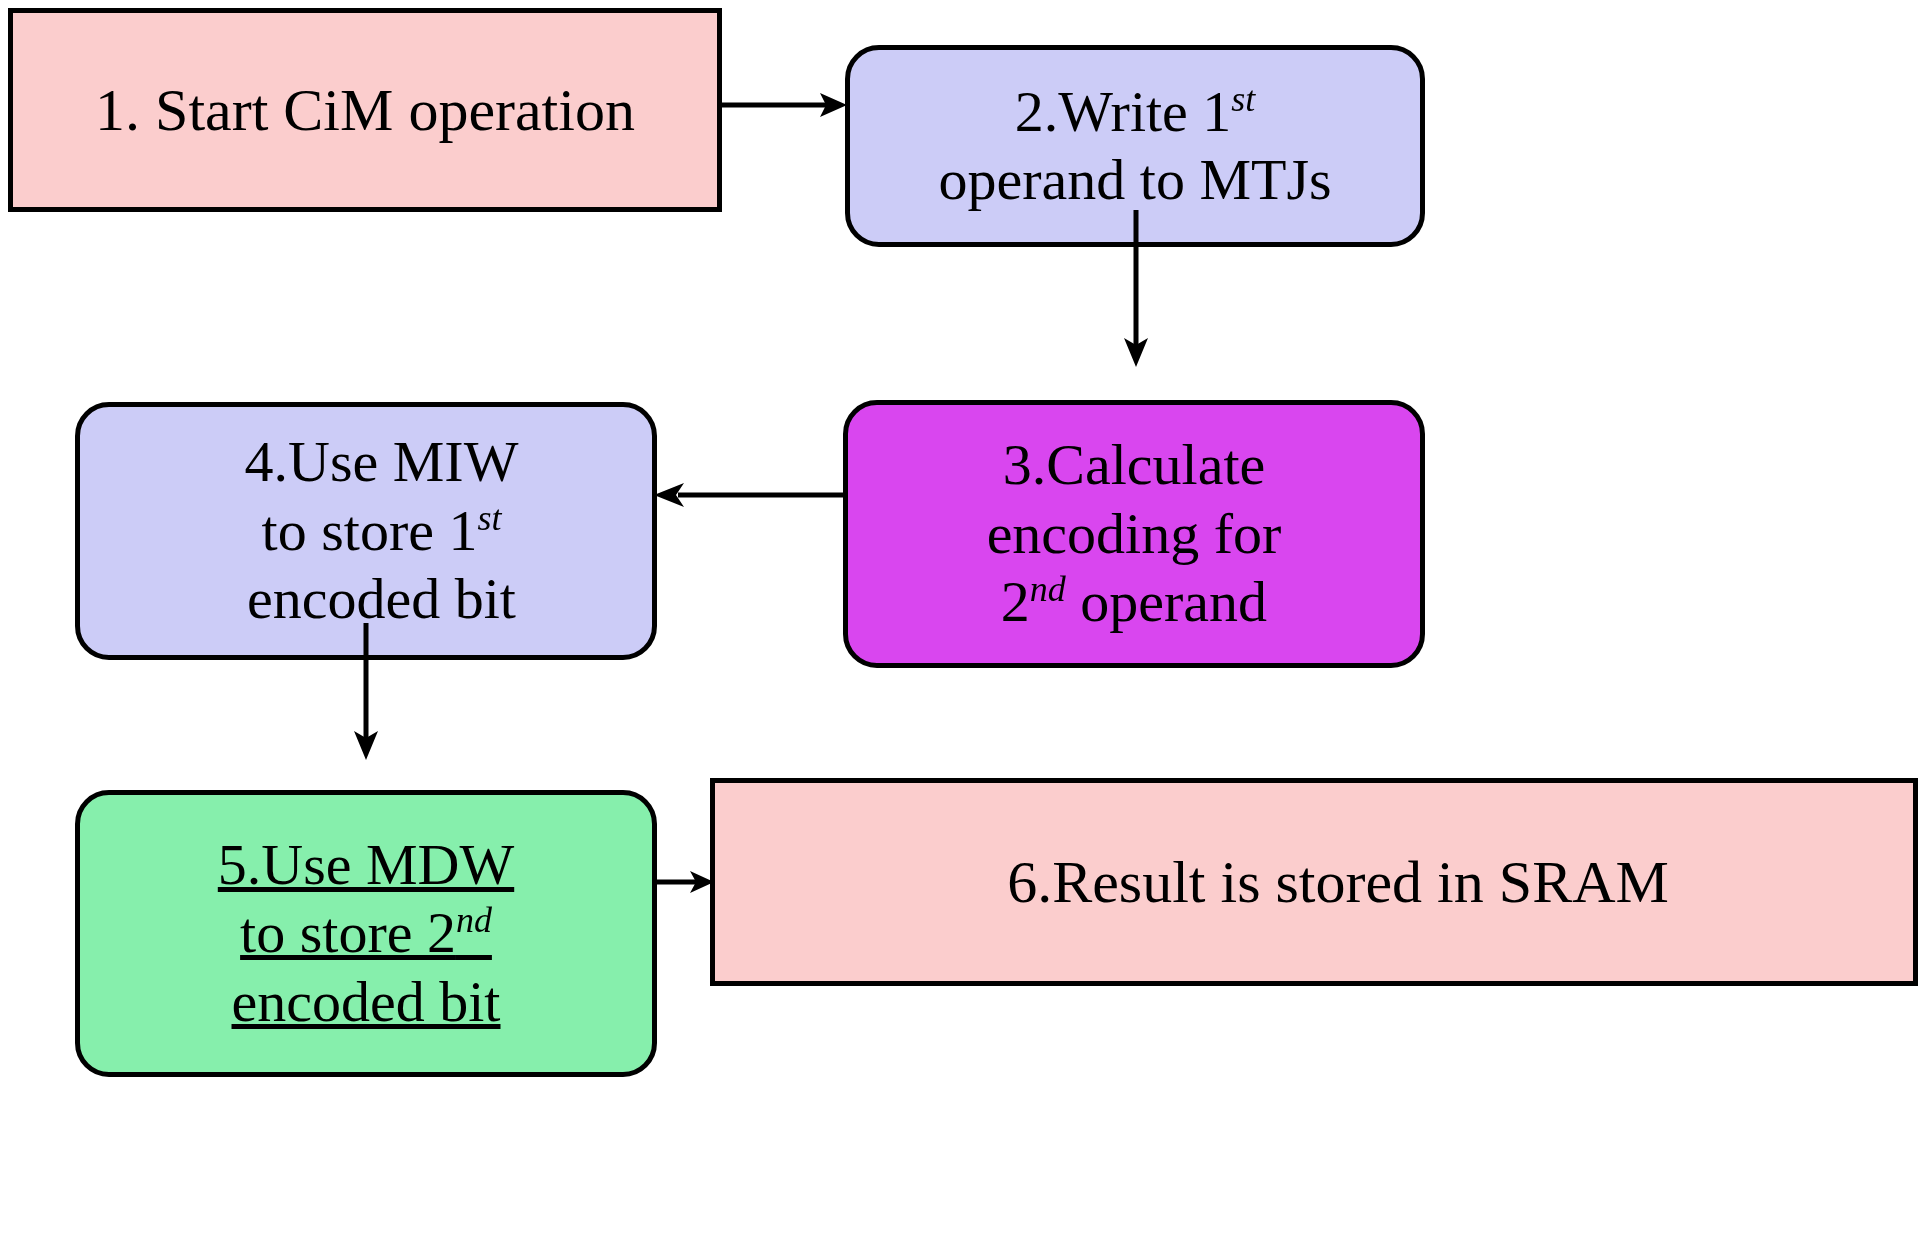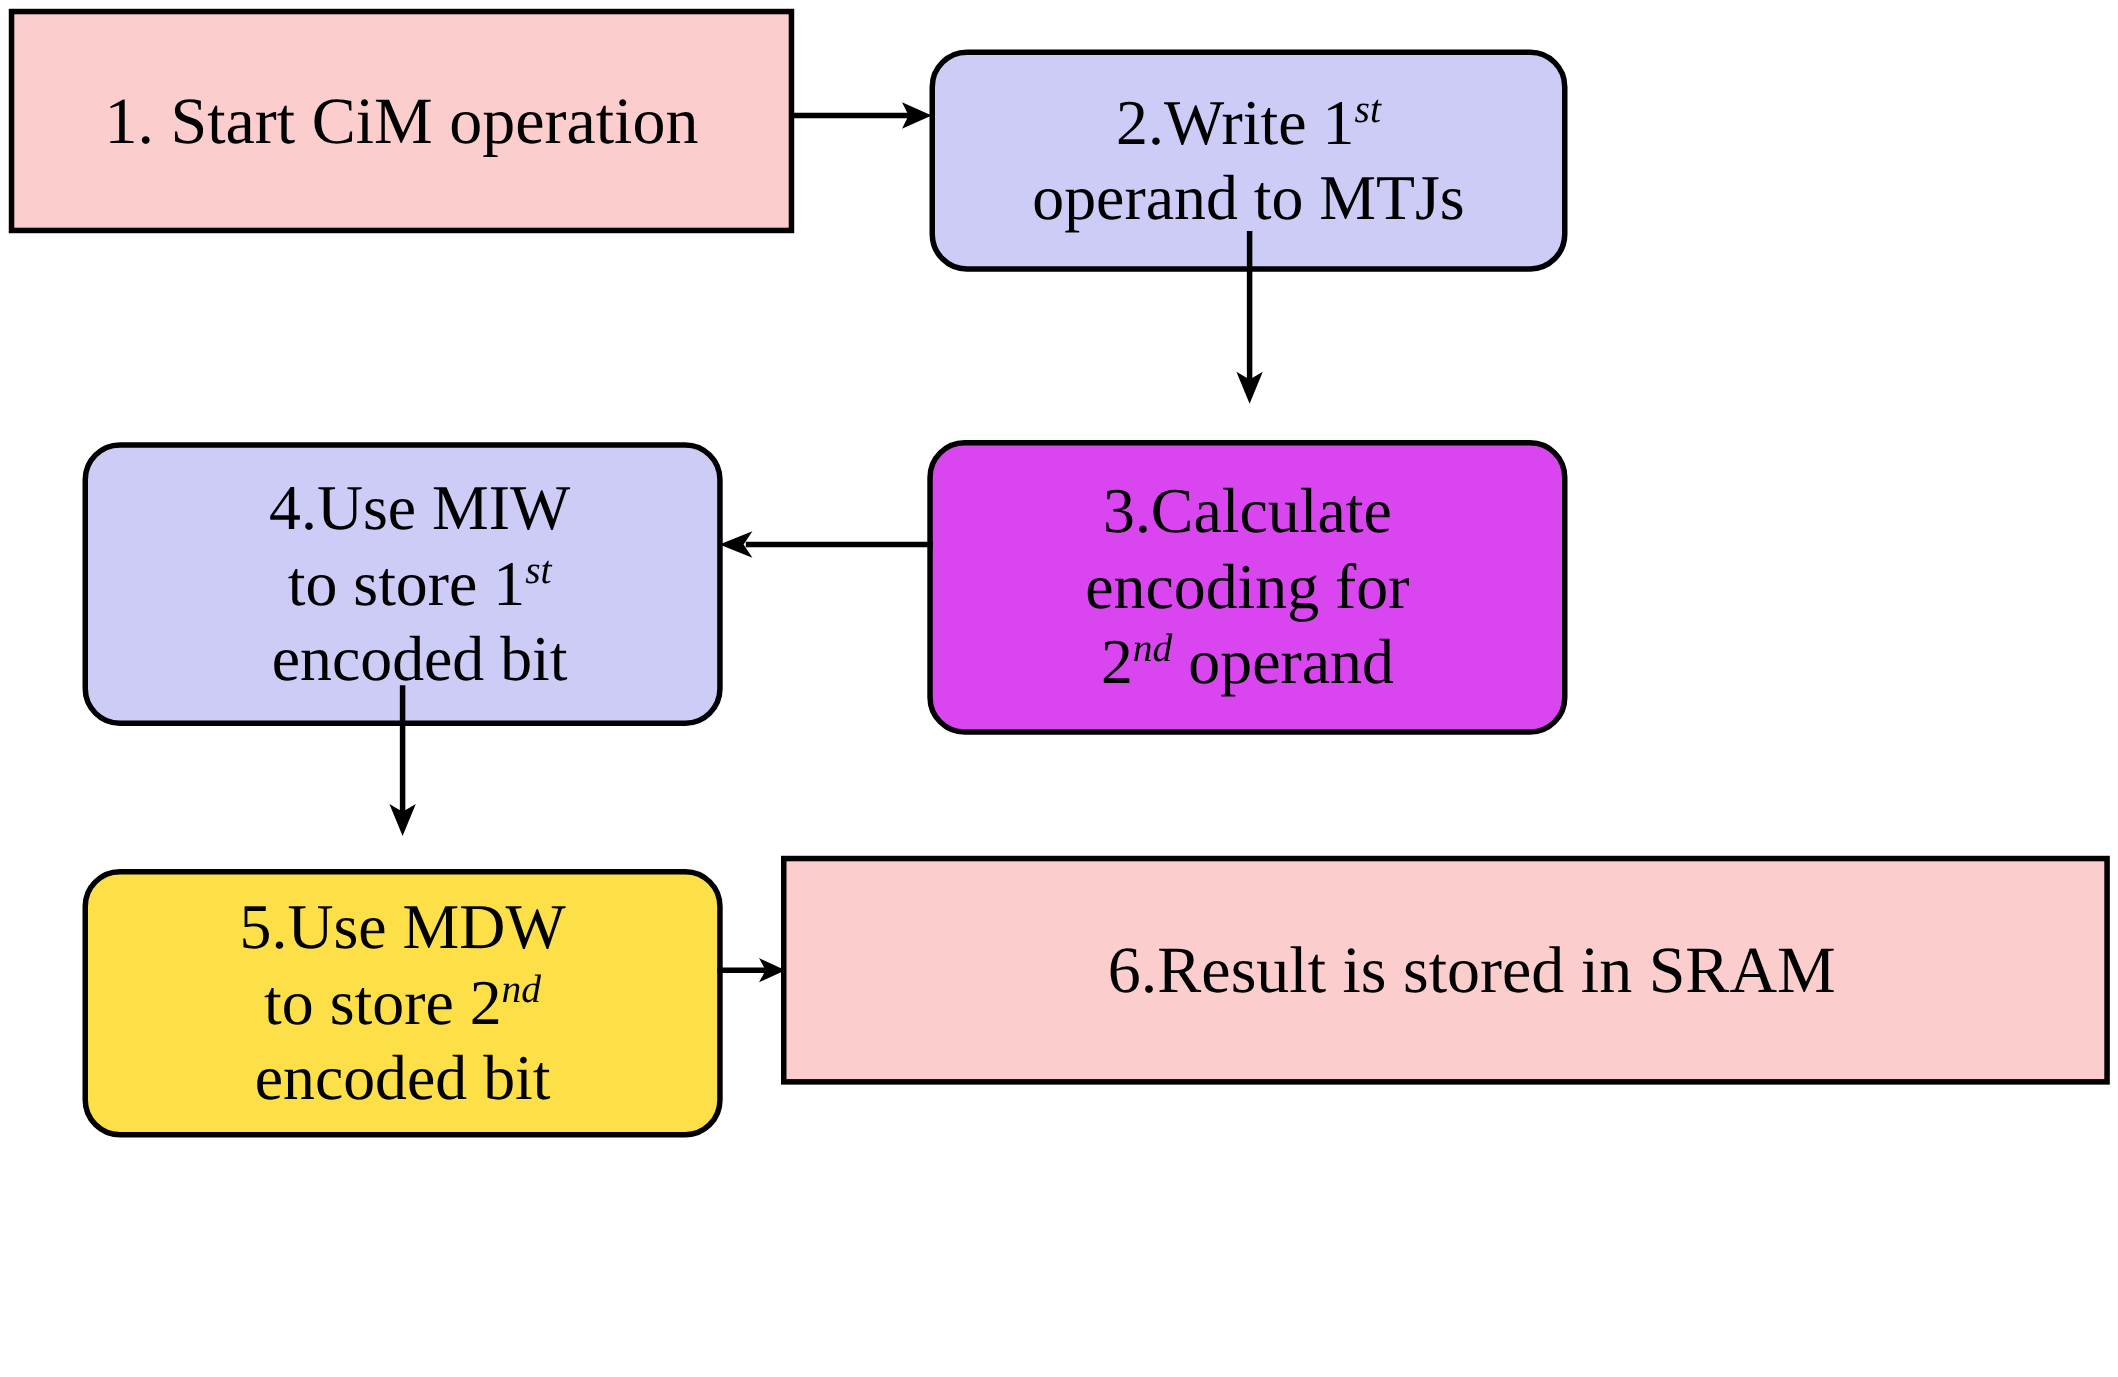--- a/index.html
+++ b/index.html
@@ -67,21 +67,21 @@
   </div>
 
   <div class="node node-round" id="node-step3" style="left: 843px; top: 365px; width: 582px; height: 268px; font-size: 58px; background: #d946ef;">
     <span class="label">3.Calculate<br>encoding for<br>2<sup class="ord">nd</sup> operand</span>
   </div>
 
   <div class="node node-round" id="node-step4" style="left: 75px; top: 367px; width: 582px; height: 258px; font-size: 58px; background: rgb(204, 204, 247); padding-left: 31px;">
     <span class="label">4.Use MIW<br>to store 1<sup class="ord">st</sup><br>encoded bit</span>
   </div>
 
-  <div class="node node-round" id="node-step5" style="left: 75px; top: 755px; width: 582px; height: 244px; font-size: 58px; background: #fde047;">
+  <div class="node node-round" id="node-step5" style="left: 75px; top: 755px; width: 582px; height: 287px; font-size: 58px; background: #86efac; text-decoration: underline;">
     <span class="label">5.Use MDW<br>to store 2<sup class="ord">nd</sup><br>encoded bit</span>
   </div>
 
   <div class="node node-rect" id="node-step6" style="left: 710px; top: 778px; width: 1208px; height: 208px; font-size: 60px; background: rgb(251, 205, 205); padding-left: 48px;">
     <span class="label">6.Result is stored in SRAM</span>
   </div>
 
   <div class="edge" style="left:720px; top:85px; width:130px; height:40px;">
     <svg width="130" height="40" viewBox="0 0 130 40">
       <line x1="0" y1="20" x2="110" y2="20"></line>

